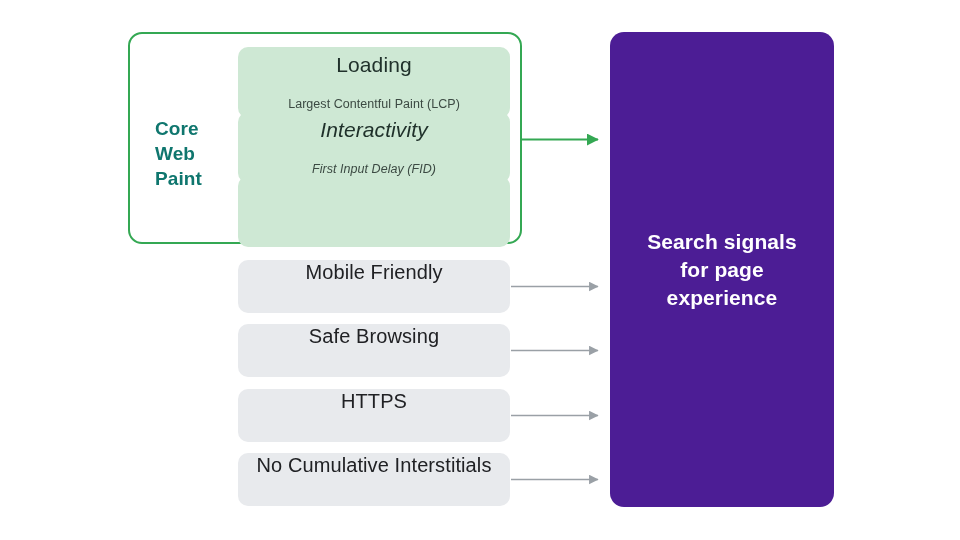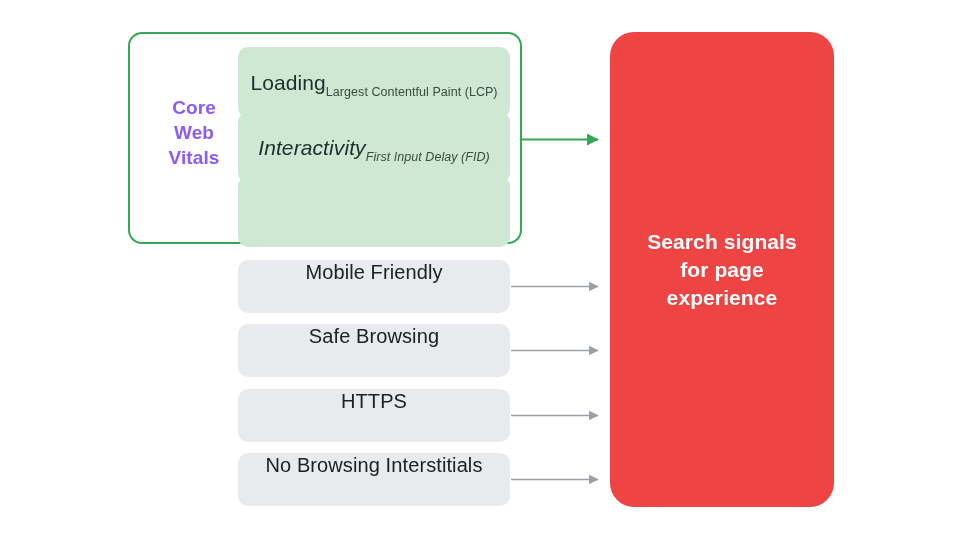--- a/index.html
+++ b/index.html
@@ -28,41 +28,41 @@
     width: 394px;
     height: 212px;
     border: 2px solid #34A853;
     border-radius: 14px;
     box-sizing: border-box;
     background: #ffffff;
   }
   .cwv-label {
     position: absolute;
     left: 155px;
-    top: 95px;
+    top: 116px;
     width: 78px;
-    color: #8b5cf6;
+    color: #0f766e;
     font-size: 19px;
     font-weight: bold;
     line-height: 25px;
-    text-align: center;
+    text-align: left;
     letter-spacing: 0.1px;
   }
 
   
   .vital-card {
     position: absolute;
     left: 238px;
     width: 272px;
     height: 71px;
     background: #CEE8D4;
     border-radius: 10px;
     box-sizing: border-box;
     display: flex;
-    flex-direction: row;
+    flex-direction: column;
     align-items: center;
     justify-content: center;
   }
   .vital-card.c0 { top: 47px; }
   .vital-card.c1 { top: 112px; font-style: italic; }
   .vital-card.c2 { top: 176px; }
   .vital-title {
     font-size: 21px;
     color: #20312b;
     line-height: 25px;
@@ -100,22 +100,22 @@
     letter-spacing: 0.1px;
   }
 
   
   .blue-panel {
     position: absolute;
     left: 610px;
     top: 32px;
     width: 224px;
     height: 475px;
-    background: #ef4444;
-    border-radius: 24px;
+    background: #4c1d95;
+    border-radius: 14px;
     box-sizing: border-box;
     display: flex;
     align-items: center;
     justify-content: center;
   }
   .blue-panel-text {
     color: #ffffff;
     font-size: 21px;
     font-weight: bold;
     line-height: 28px;
@@ -137,21 +137,21 @@
 </head>
 <body>
 
 <div id="canvas">
 
   <div class="cwv-group"></div>
 
   <div class="cwv-label">
     <div>Core</div>
     <div>Web</div>
-    <div>Vitals</div>
+    <div>Paint</div>
   </div>
 
   <div class="vital-card c0">
     <div class="vital-title">Loading</div>
     <div class="vital-sub">Largest Contentful Paint (LCP)</div>
   </div>
 
   <div class="vital-card c1">
     <div class="vital-title">Interactivity</div>
     <div class="vital-sub">First Input Delay (FID)</div>
@@ -163,21 +163,21 @@
   <div class="signal-box s0">
     <span class="signal-label">Mobile Friendly</span>
   </div>
   <div class="signal-box s2">
     <span class="signal-label">HTTPS</span>
   </div>
   <div class="signal-box s1">
     <span class="signal-label">Safe Browsing</span>
   </div>
   <div class="signal-box s3">
-    <span class="signal-label">No Browsing Interstitials</span>
+    <span class="signal-label">No Cumulative Interstitials</span>
   </div>
 
   <svg class="arrow-layer" viewBox="0 0 960 540" width="960" height="540" xmlns="http://www.w3.org/2000/svg">
     <defs>
       <marker id="arrowhead-green" markerWidth="7" markerHeight="7" refX="5.6" refY="3" orient="auto" markerUnits="strokeWidth">
         <path d="M0,0 L6,3 L0,6 z" fill="#34A853"></path>
       </marker>
       <marker id="arrowhead-grey" markerWidth="7" markerHeight="7" refX="5.6" refY="3" orient="auto" markerUnits="strokeWidth">
         <path d="M0,0 L6,3 L0,6 z" fill="#9AA0A6"></path>
       </marker>

